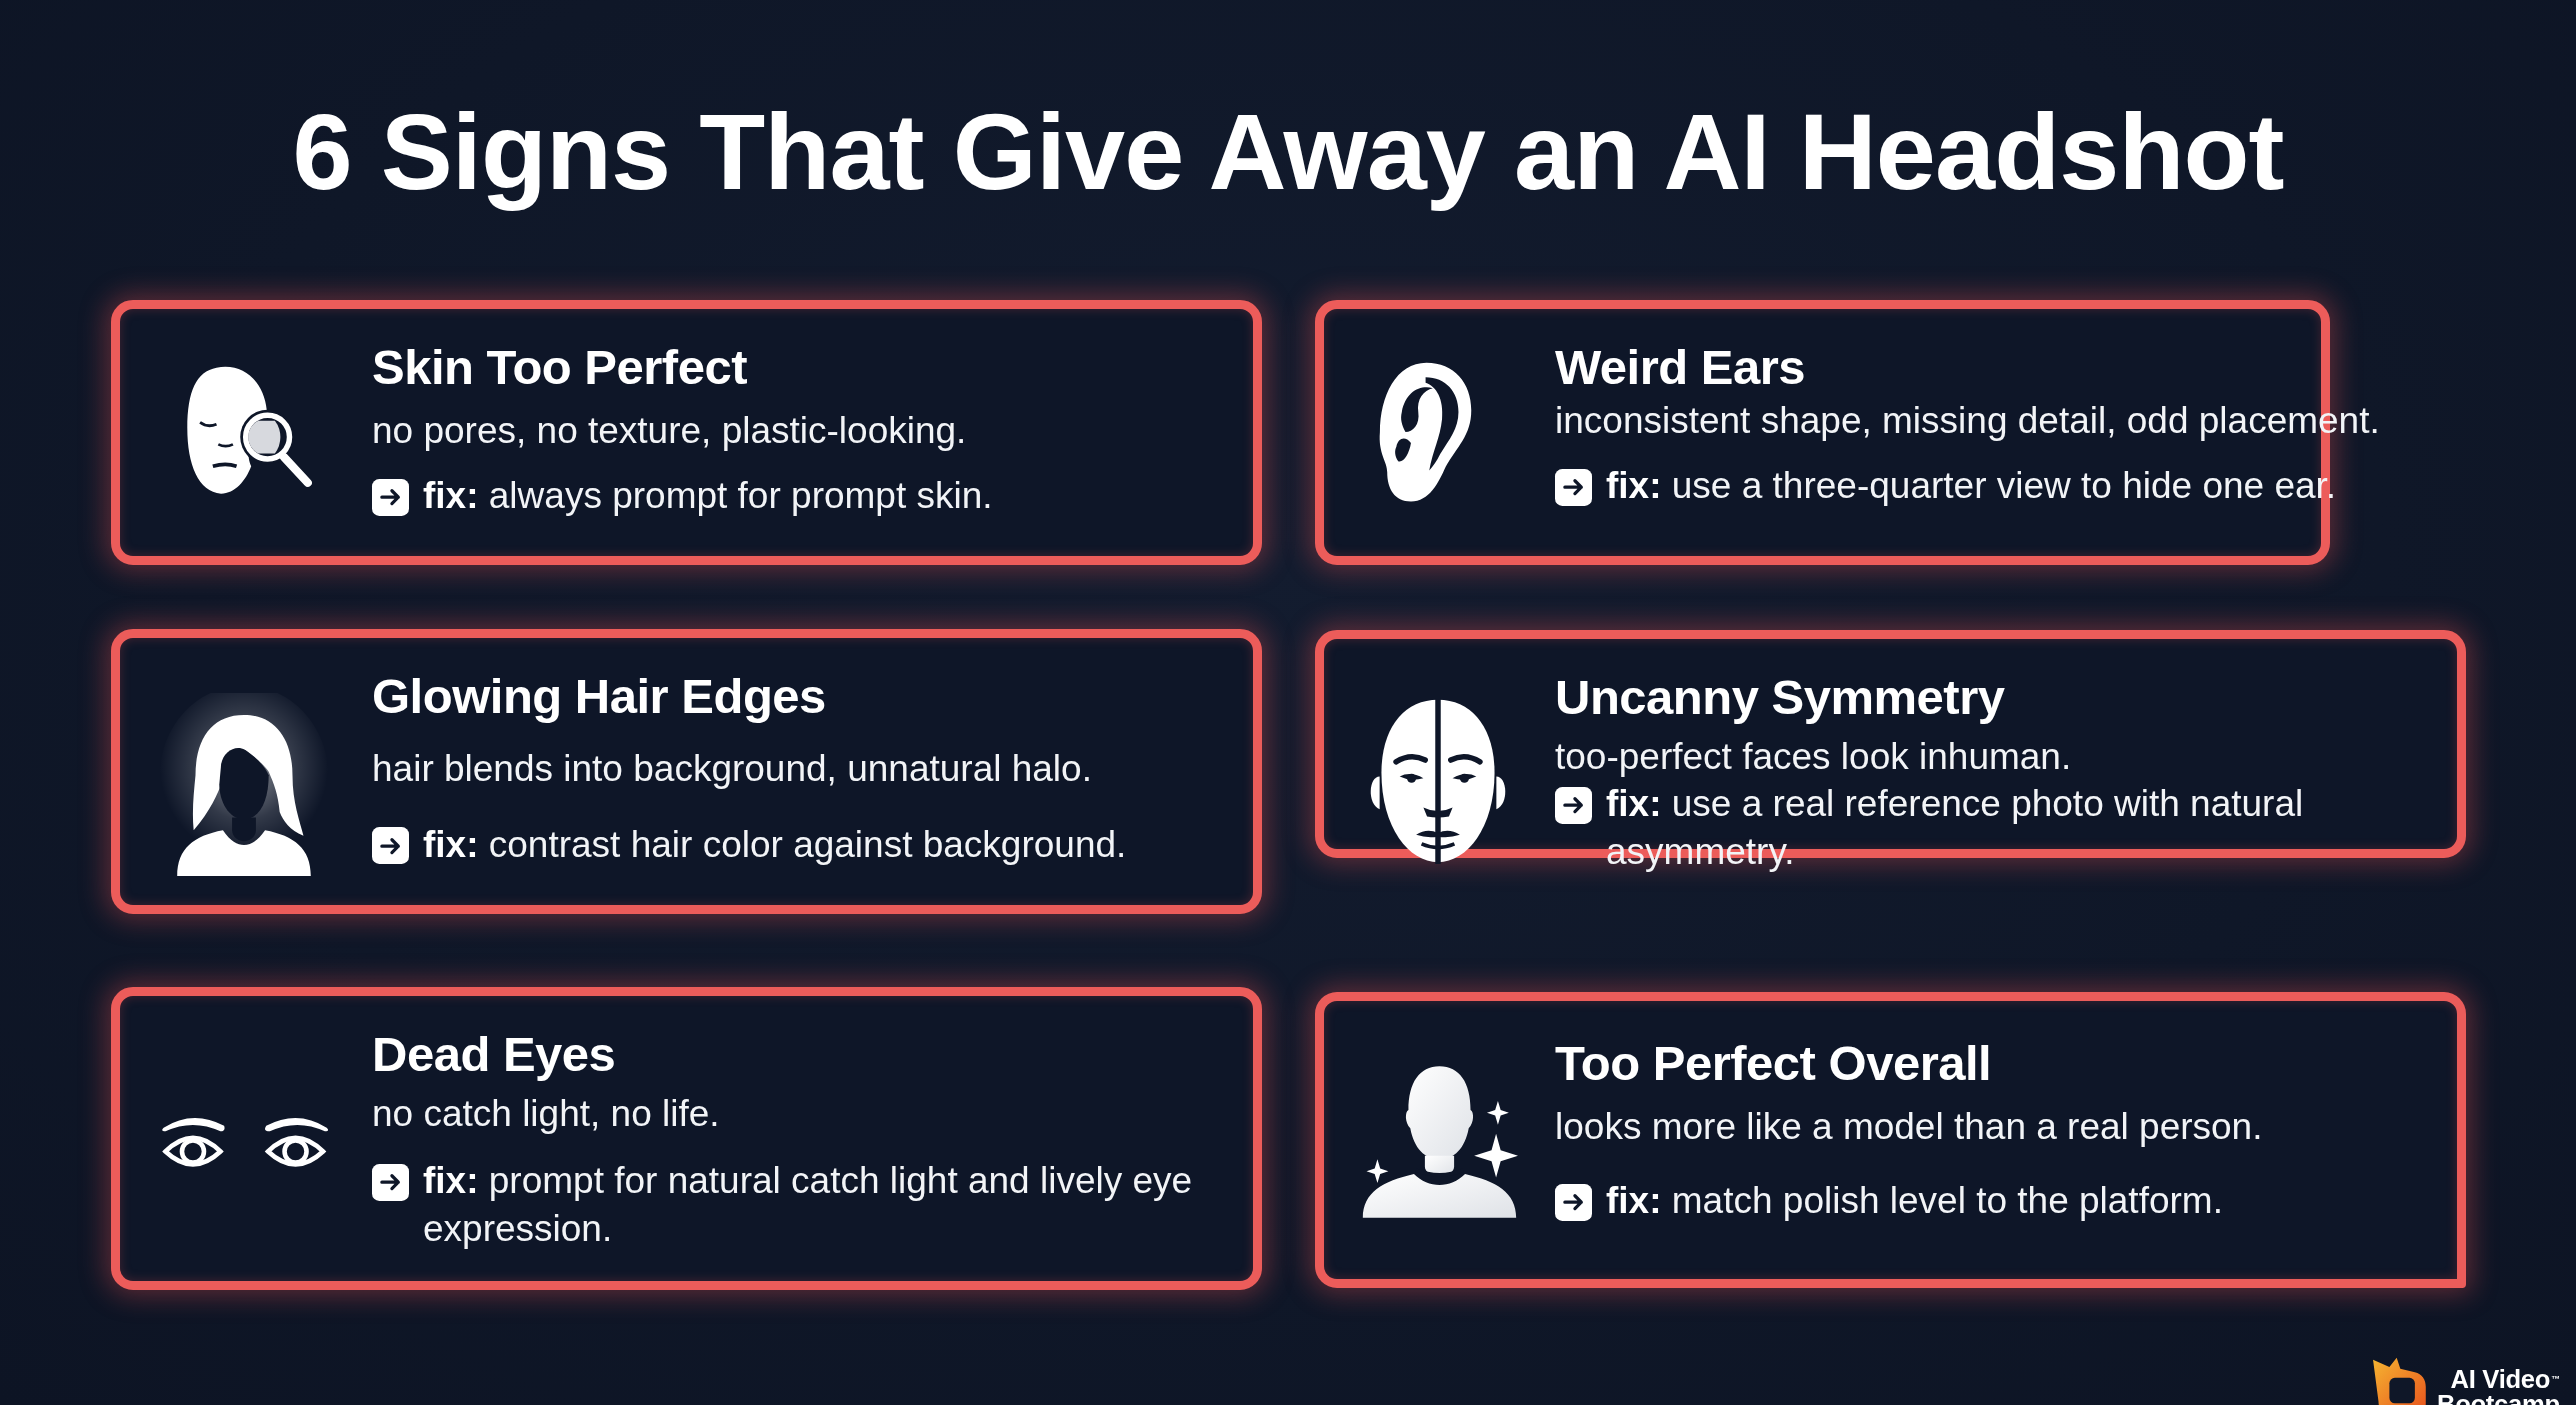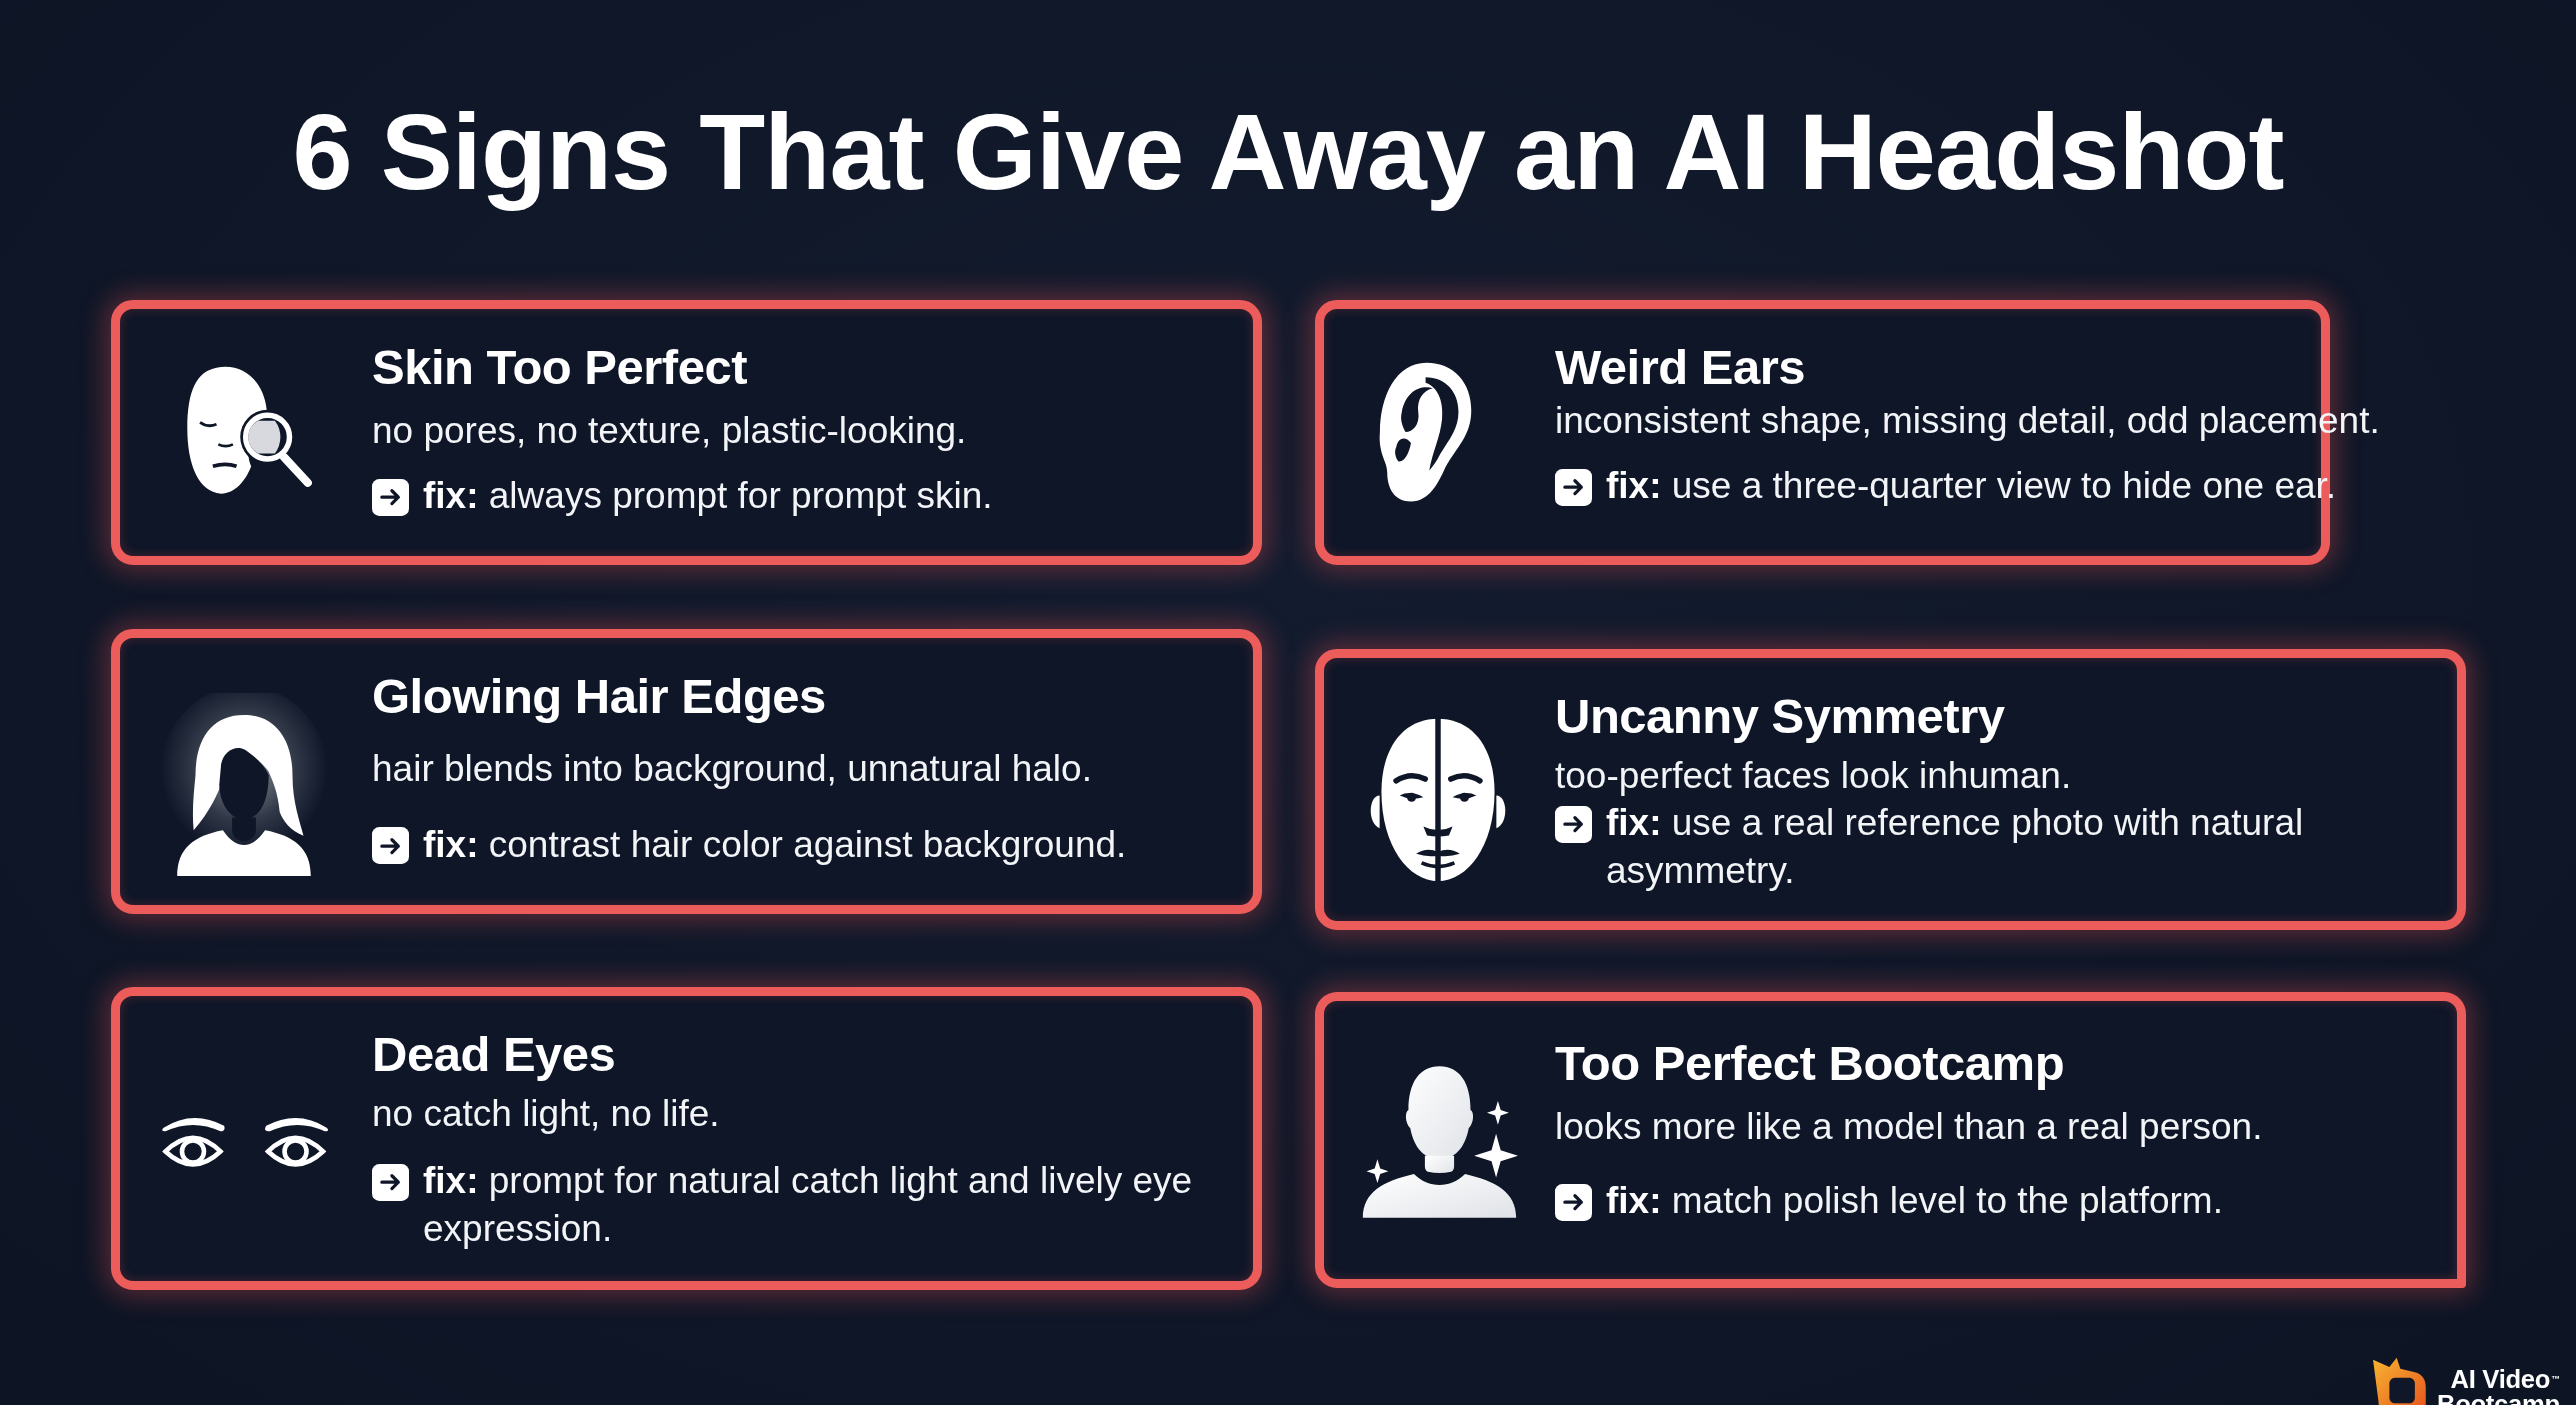--- a/index.html
+++ b/index.html
@@ -128,21 +128,21 @@
         <svg width="22" height="18.3" viewBox="0 0 24 20">
             <path d="M2 10 H20 M13 3 L20 10 L13 17" stroke="#0e1628" stroke-width="3.5" fill="none" stroke-linecap="round" stroke-linejoin="round"></path>
           </svg>
       </span>
       <span class="fix-label">fix:</span>
       <span>contrast hair color against background.</span>
     </div>
   </div>
 </div>
 
-<div class="card" style="left:1315px; top:649px; width:1151px; height:281px;">
+<div class="card" style="left:1315px; top:630px; width:1151px; height:228px;">
   <div class="icon" style="left:41px; top:59px;">
     <svg width="146" height="166" viewBox="0 0 160 182">
       <path d="M80 2 C118 2 142 34 142 82 C142 142 112 180 80 180 C48 180 18 142 18 82 C18 34 42 2 80 2 Z" fill="#ffffff"></path>
       <path d="M16 86 C4 86 2 116 16 122 Z" fill="#ffffff"></path>
       <path d="M144 86 C156 86 158 116 144 122 Z" fill="#ffffff"></path>
       <rect x="77" y="0" width="6" height="182" fill="#0e1628"></rect>
       <path d="M34 70 Q50 60 66 68" stroke="#0e1628" stroke-width="6" fill="none" stroke-linecap="round"></path>
       <path d="M94 68 Q110 60 126 70" stroke="#0e1628" stroke-width="6" fill="none" stroke-linecap="round"></path>
       <path d="M38 86 Q50 80 64 88 Q50 92 38 86 Z" fill="#0e1628"></path>
       <circle cx="51" cy="88" r="5" fill="#0e1628"></circle>
@@ -210,21 +210,21 @@
       <path d="M86 2 C108 2 120 20 120 50 C124 52 124 64 118 70 C114 92 102 104 86 104 C70 104 58 92 54 70 C48 64 48 52 52 50 C52 20 64 2 86 2 Z" fill="url(#mq)"></path>
       <path d="M70 100 L70 112 C70 118 78 122 86 122 C94 122 102 118 102 112 L102 100 Z" fill="url(#mq)"></path>
       <path d="M60 116 Q86 126 112 116" stroke="#0e1628" stroke-width="4" fill="none"></path>
       <path d="M2 168 C2 140 24 128 58 120 C66 128 76 132 86 132 C96 132 106 128 114 120 C148 128 170 140 170 168 Z" fill="url(#mq)"></path>
       <path d="M150 40 L153 50 L162 53 L153 56 L150 66 L147 56 L138 53 L147 50 Z" fill="#ffffff"></path>
       <path d="M148 76 L153 94 L172 100 L153 106 L148 124 L143 106 L124 100 L143 94 Z" fill="#ffffff"></path>
       <path d="M18 104 L21 114 L30 117 L21 120 L18 130 L15 120 L6 117 L15 114 Z" fill="#ffffff"></path>
     </svg>
   </div>
   <div class="text" style="left:231px; top:33px; width:896px;">
-    <div class="heading">Too Perfect Bootcamp</div>
+    <div class="heading">Too Perfect Overall</div>
     <div class="desc" style="margin-top:11px;">looks more like a model than a real person.</div>
     <div class="fix" style="margin-top:27.4px;">
       <span class="arrow-box">
         <svg width="22" height="18.3" viewBox="0 0 24 20">
             <path d="M2 10 H20 M13 3 L20 10 L13 17" stroke="#0e1628" stroke-width="3.5" fill="none" stroke-linecap="round" stroke-linejoin="round"></path>
           </svg>
       </span>
       <span class="fix-label">fix:</span>
       <span>match polish level to the platform.</span>
     </div>

